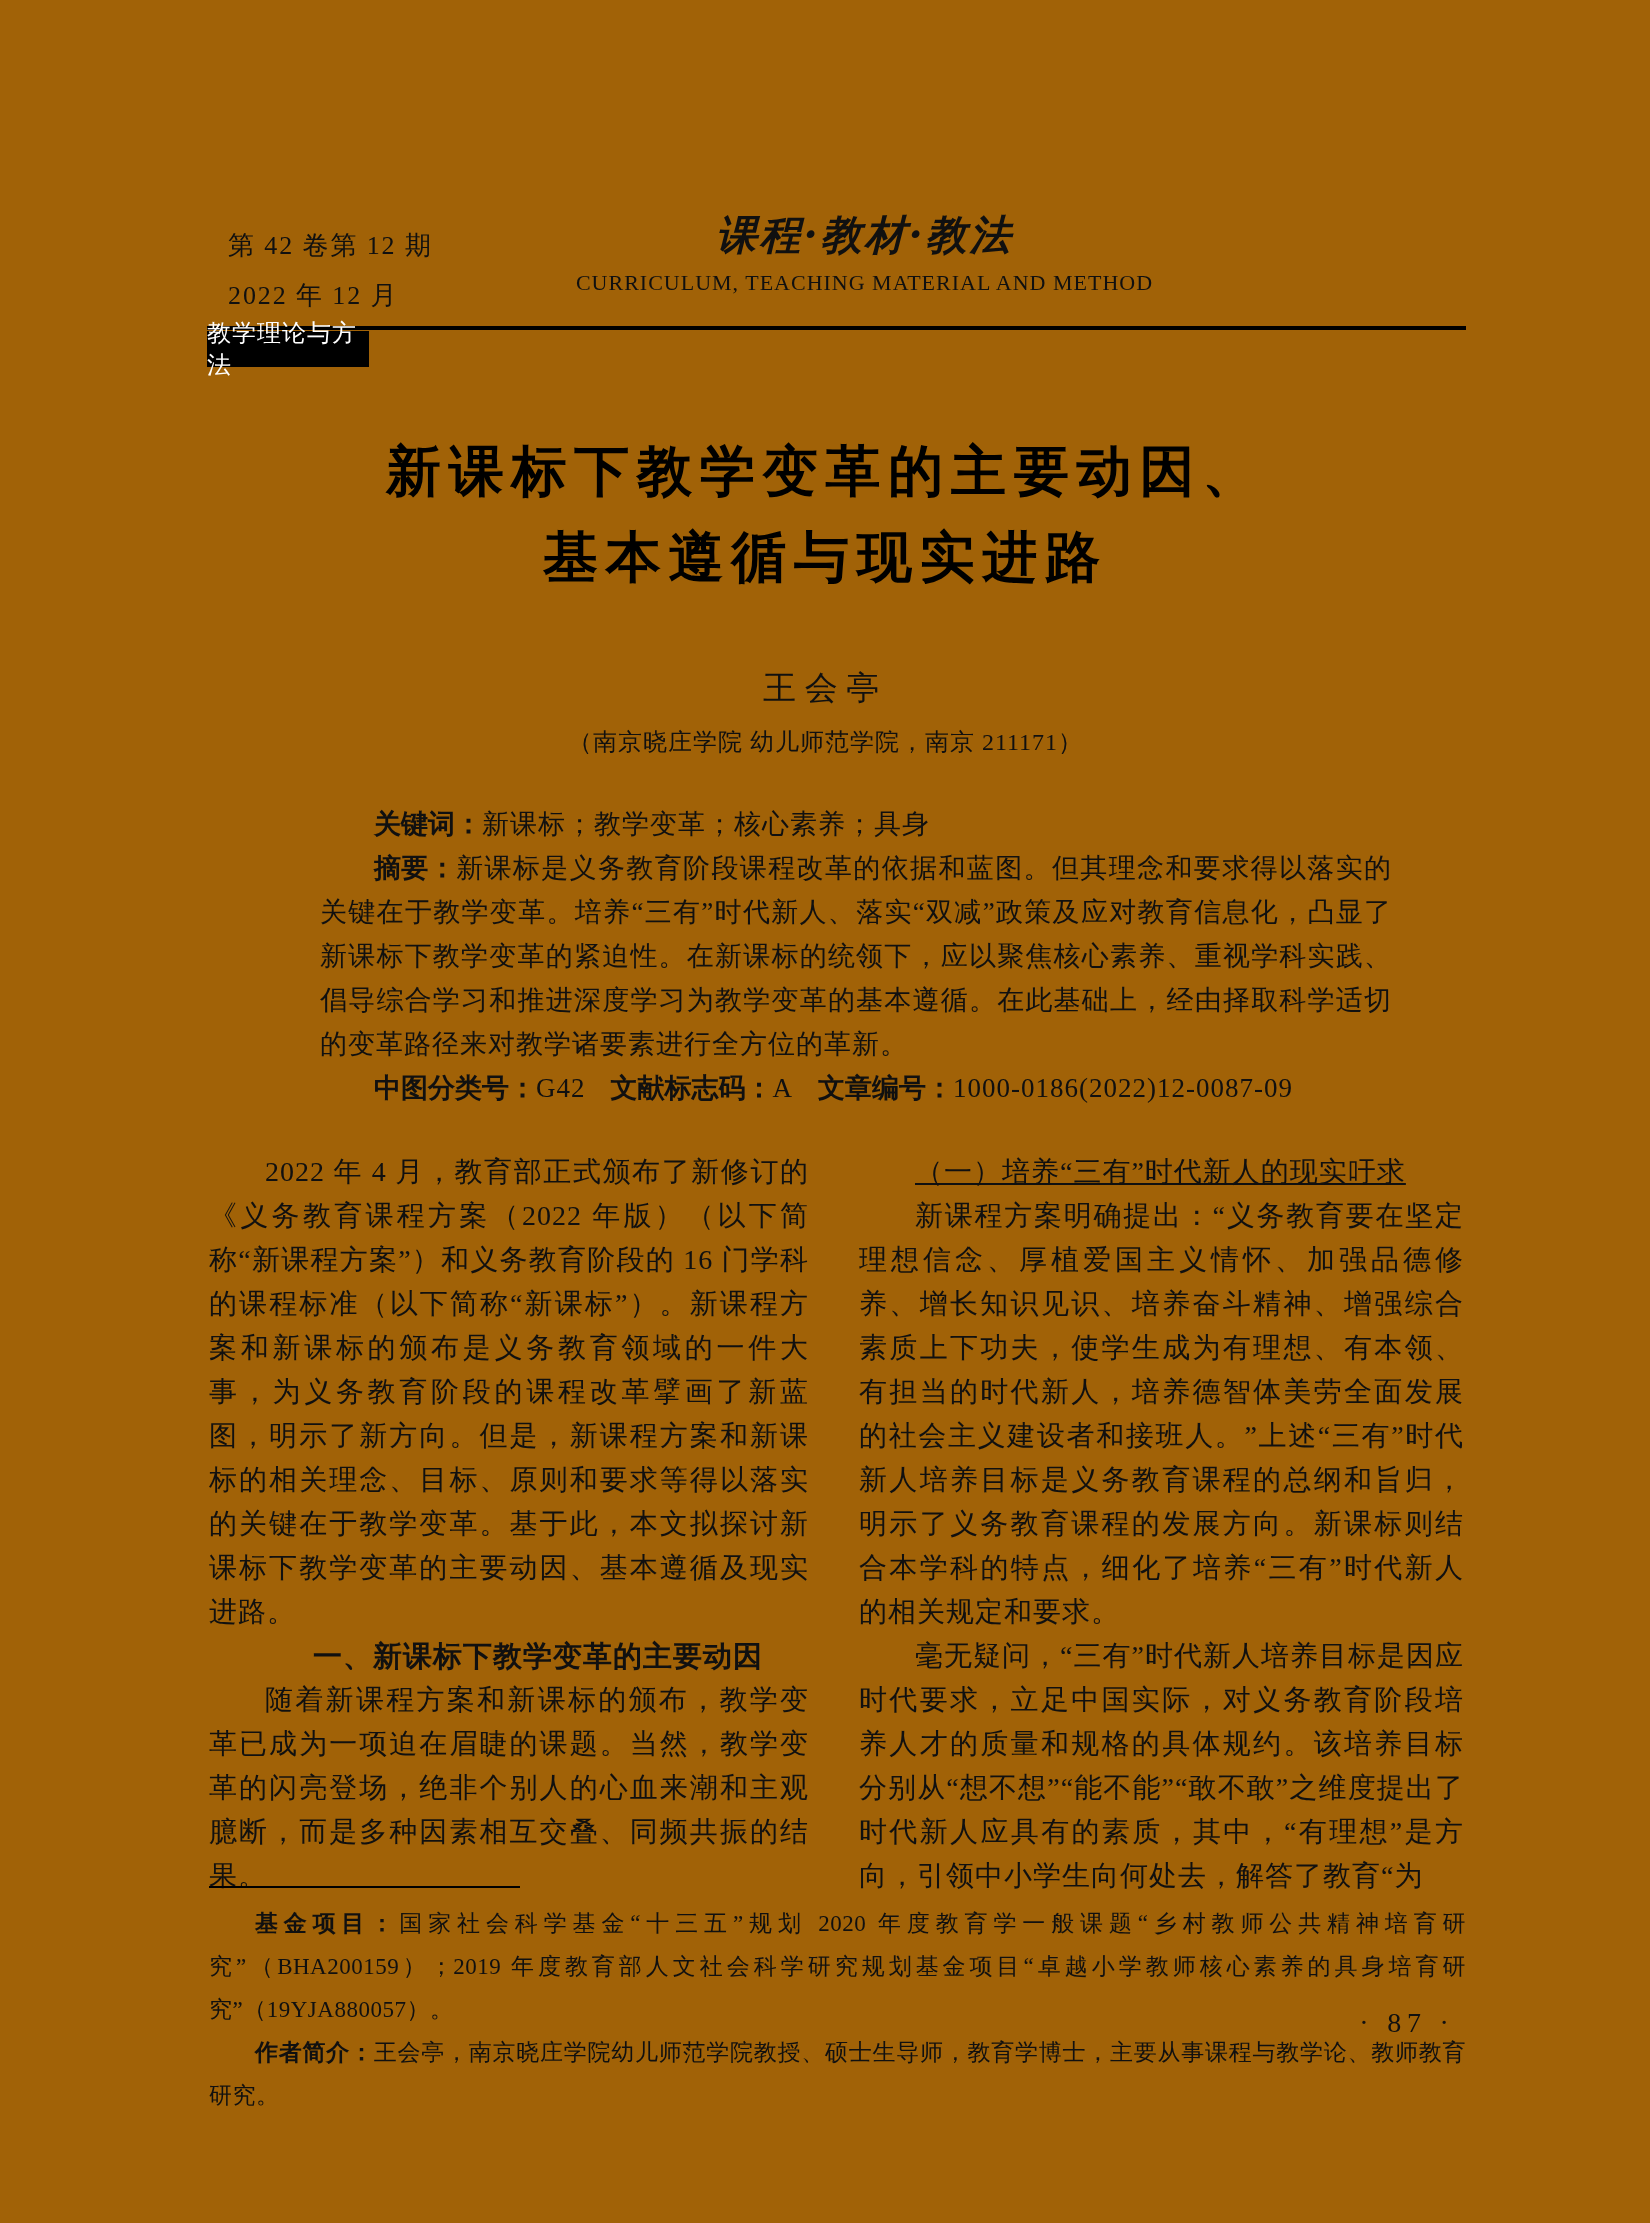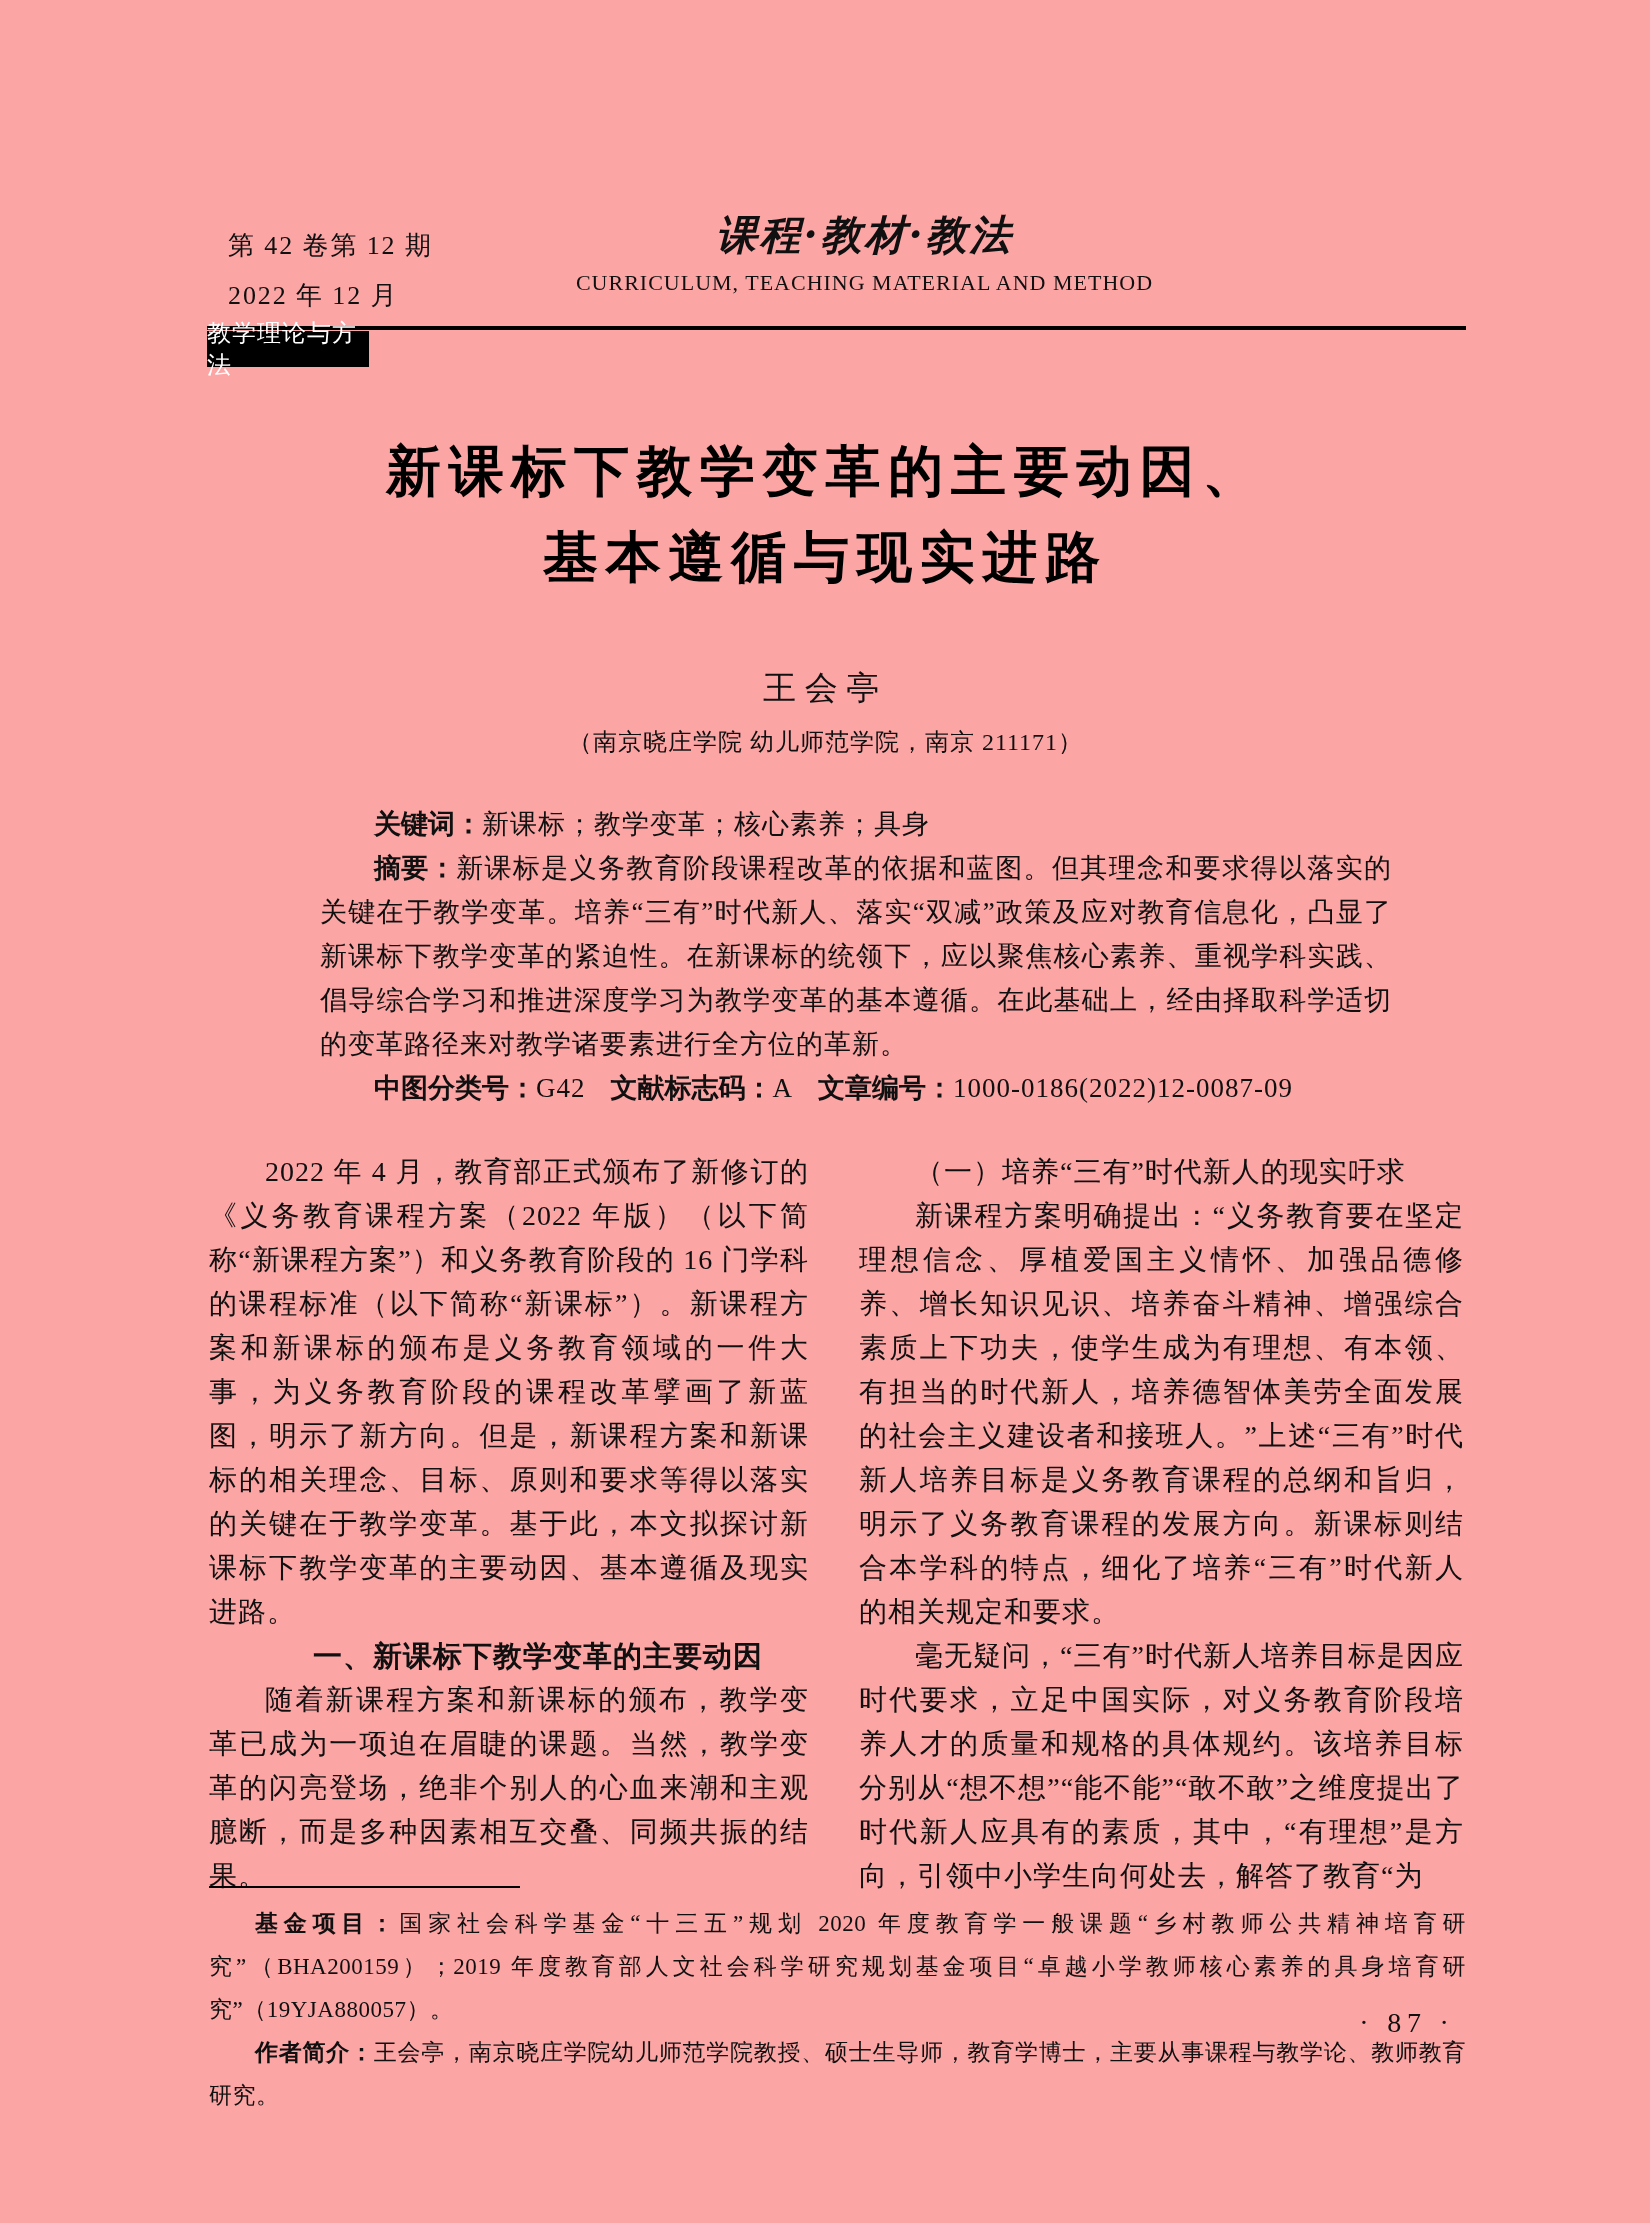--- a/index.html
+++ b/index.html
@@ -1,19 +1,19 @@
 <!DOCTYPE html>
 <html><head>
 <meta charset="utf-8">
 <style>
   html,body{margin:0;padding:0;background:#9a9a9a;}
   .page{
     position:relative;
     width:1651px;height:2223px;
-    background:#fca5a5;
+    background:#a16207;
     margin:0 auto;
     font-family:"Liberation Serif","DejaVu Serif",serif;
     color:#101010;
     overflow:hidden;
     box-sizing:border-box;
   }
   
   .hdr-left{position:absolute;left:228px;top:221px;width:252px;font-size:26px;line-height:50px;letter-spacing:1.9px;}
   .hdr-center{position:absolute;left:0;top:213px;width:1651px;text-align:center;padding-left:39px;}
   .journal-cn{font-size:41px;font-weight:bold;font-style:italic;letter-spacing:2.9px;line-height:45px;font-family:"DejaVu Serif","Liberation Serif",serif;}
@@ -44,21 +44,21 @@
   .clc-group{margin-right:25px;}
   
   .col{position:absolute;top:1150px;font-size:28px;line-height:44px;
     letter-spacing:1px;text-align:justify;}
   .col-left{left:209px;width:600px;}
   .col-right{left:859px;width:605px;}
   .col p{margin:0;text-indent:2em;}
   .sec-h{margin:13.6px 0 11.6px 0;text-align:center;text-indent:0;
     font-family:"Liberation Sans","DejaVu Sans",sans-serif;
     font-weight:bold;font-size:29px;letter-spacing:1px;}
-  .subsec{text-indent:2em;margin:0;}
+  .subsec{text-indent:2em;margin:0;text-decoration:underline;}
   
   .fn-rule{position:absolute;left:209px;top:1886px;width:311px;height:1.9px;background:#000;}
   .fns{position:absolute;left:209px;top:1902px;width:1257px;
     font-size:23px;line-height:43px;letter-spacing:0.5px;text-align:justify;}
   .fns p{margin:0;text-indent:2em;}
   .fn-lbl{font-family:"Liberation Sans","DejaVu Sans",sans-serif;font-weight:bold;}
   .pageno{position:absolute;left:1344px;top:2007px;width:126px;text-align:center;
     font-size:28px;letter-spacing:5.8px;}
 </style>
 </head>

